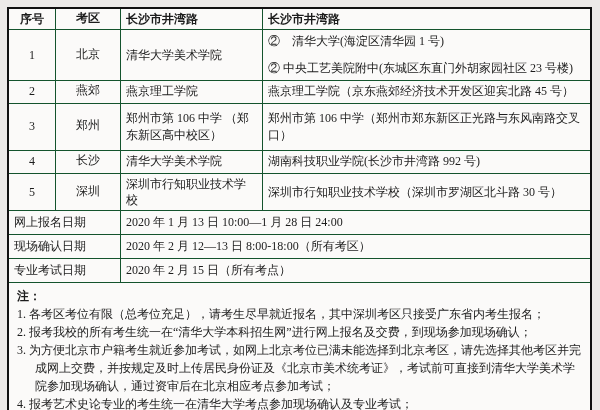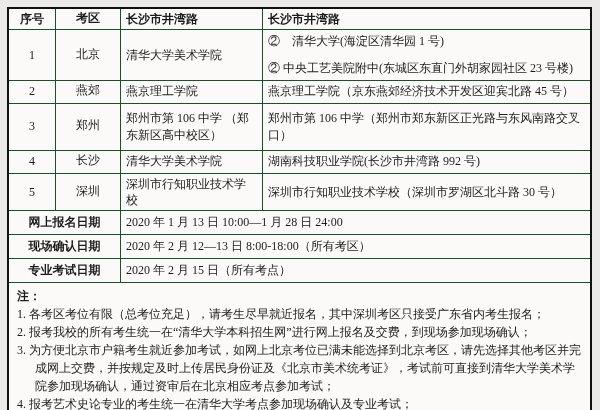--- a/index.html
+++ b/index.html
@@ -34,21 +34,21 @@
   .c-region{width:54px;text-align:center;font-family:Liberation Mono, monospace;}
   .c-place{width:131px;text-align:left;}
   .c-addr{text-align:left;}
   tr.r-head{height:21px;}
   tr.r1{height:44px;}
   tr.r2{height:23px;}
   tr.r3{height:47px;}
   tr.r4{height:23px;}
   tr.r5{height:24px;}
   tr.r-sched{height:24px;}
-  .sched-label{text-align:center;font-weight:bold;}
+  .sched-label{text-align:left;font-weight:normal;}
   .addr-line{padding:1px 0;}
   .addr-line + .addr-line{margin-top:9px;}
   .notes-cell{padding:4px 8px 6px 8px !important;vertical-align:top;}
   .notes-title{font-weight:bold;font-size:12px;line-height:18px;}
   .note-item{
     font-size:12px;line-height:18px;
     padding-left:18px;text-indent:-18px;
     text-align:left;
   }
 </style>

